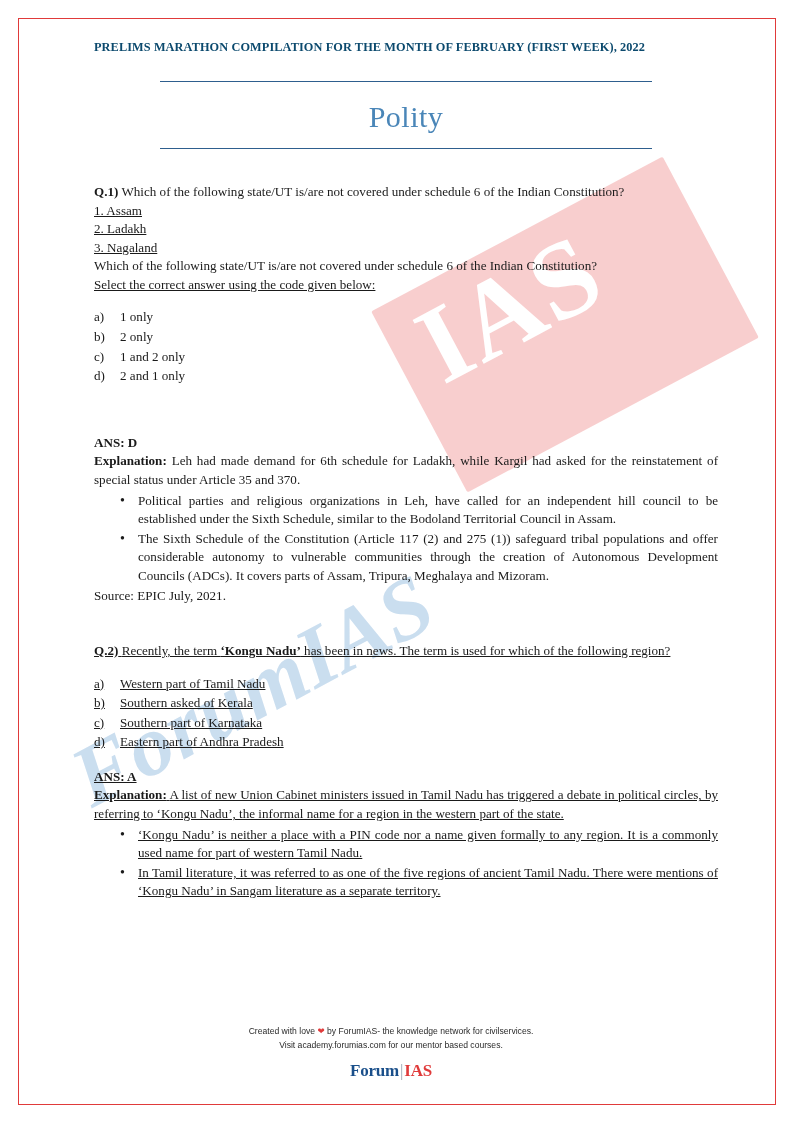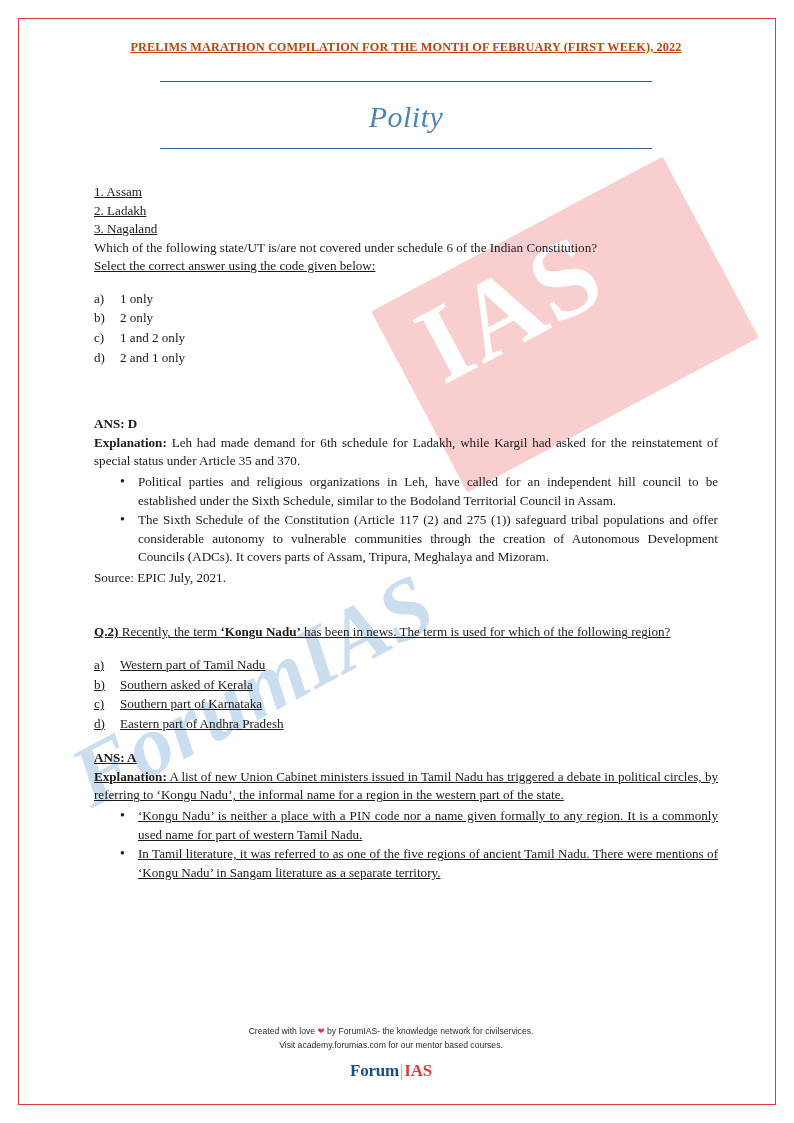--- a/index.html
+++ b/index.html
@@ -73,39 +73,36 @@
     font-family: "Liberation Serif", serif;
     font-size: 110px;
     font-weight: bold;
     color: #ffffff;
     transform: rotate(-28deg);
     letter-spacing: 2px;
   }
 
   
   .doc-header {
-    text-align: center;
     font-family: "Liberation Serif", serif;
     font-weight: bold;
     font-size: 12.3px;
-    color: #c2410c;
-    text-decoration: underline;
+    color: #0c4a6e;
     letter-spacing: 0.1px;
     margin: 0 0 26px 0;
   }
   .title-rule {
     border: 0;
     border-top: 1.2px solid #2e5e8e;
     margin: 0 auto;
     width: 492px;
   }
   .doc-title {
     text-align: center;
     font-family: "Liberation Serif", serif;
-    font-style: italic;
     font-size: 30px;
     color: #4a86b8;
     padding: 18px 0 14px 0;
     letter-spacing: 0.5px;
   }
 
   .body-block {
     margin-top: 34px;
     font-size: 13.1px;
     line-height: 1.42;
@@ -225,20 +222,24 @@
 
   <div class="content">
 
     <div class="doc-header">PRELIMS MARATHON COMPILATION FOR THE MONTH OF FEBRUARY (FIRST WEEK), 2022</div>
 
     <hr class="title-rule">
     <div class="doc-title">Polity</div>
     <hr class="title-rule">
 
     <div class="body-block">
+      <div class="q-line">
+        <span class="q-label">Q.1)</span>
+        <span>Which of the following state/UT is/are not covered under schedule 6 of the Indian Constitution?</span>
+      </div>
       <div class="num-list">
         <div>1. Assam</div>
         <div>2. Ladakh</div>
         <div>3. Nagaland</div>
       </div>
       <div class="q-line">Which of the following state/UT is/are not covered under schedule 6 of the Indian Constitution?</div>
       <div class="plain">Select the correct answer using the code given below:</div>
 
       <div class="opts">
         <div class="opt-row">

